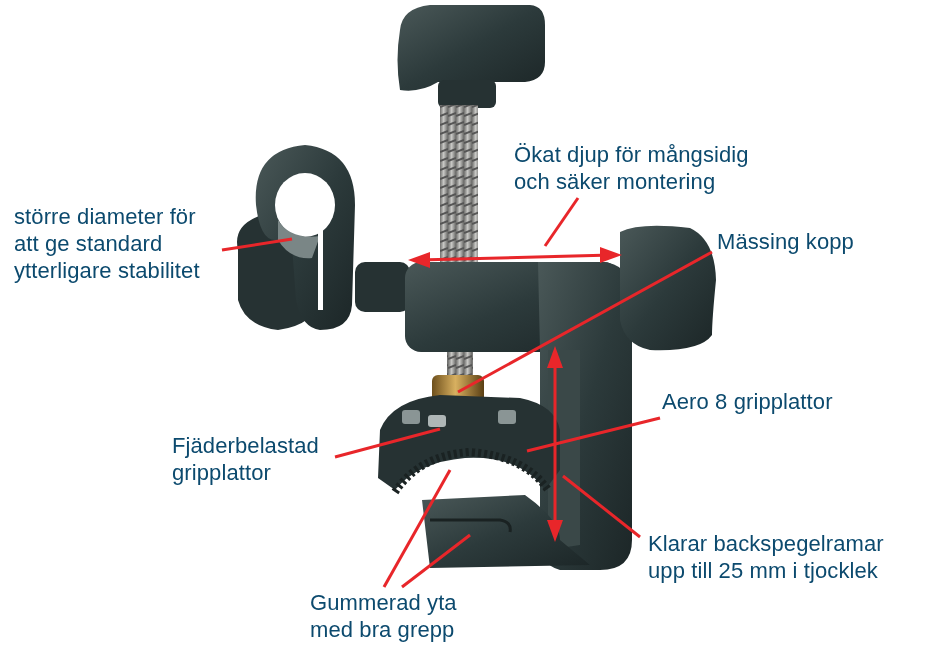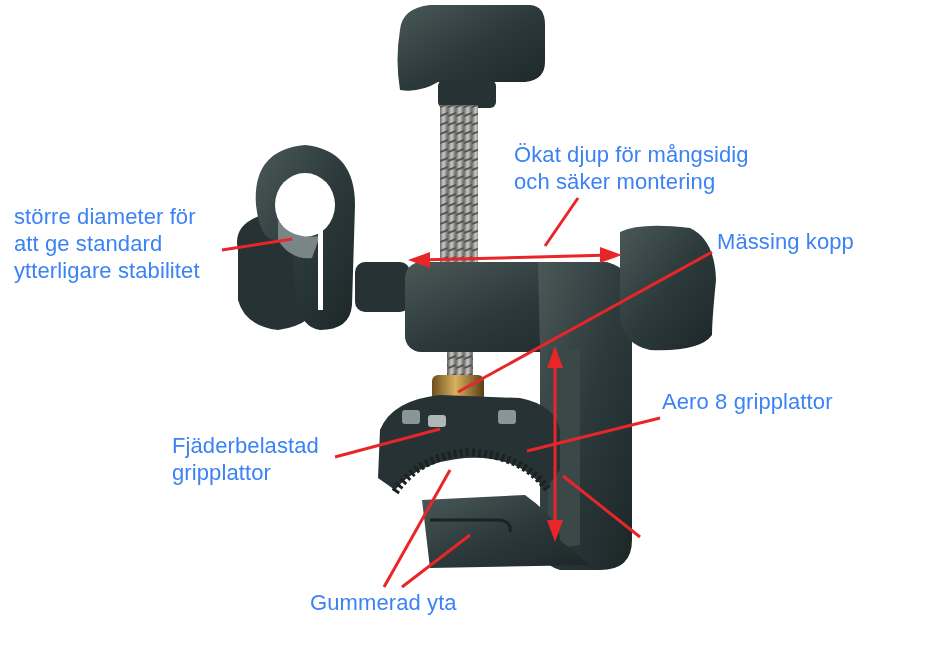--- a/index.html
+++ b/index.html
@@ -1,19 +1,19 @@
 <!DOCTYPE html>
 <html><head>
   <meta charset="utf-8">
   <style>
     html, body { margin:0; padding:0; background:#ffffff; }
     body { width:945px; height:659px; position:relative; overflow:hidden;
            font-family:"Liberation Sans", sans-serif; }
     .stage { position:absolute; left:0; top:0; width:945px; height:659px; }
-    .label { position:absolute; color:#3b82f6; font-size:22px; line-height:27px;
+    .label { position:absolute; color:#0c4a6e; font-size:22px; line-height:27px;
              white-space:nowrap; letter-spacing:0.1px; }
     .label span { display:block; }
     svg.art { position:absolute; left:0; top:0; }
   </style>
 </head>
 <body>
 
 <div class="stage">
 
   <svg class="art" width="945" height="659" viewBox="0 0 945 659">
@@ -117,18 +117,23 @@
 
   <div class="label" style="left:662px; top:388px;">
     <span>Aero 8 gripplattor</span>
   </div>
 
   <div class="label" style="left:172px; top:432px;">
     <span>Fjäderbelastad</span>
     <span>gripplattor</span>
   </div>
 
+  <div class="label" style="left:648px; top:530px;">
+    <span>Klarar backspegelramar</span>
+    <span>upp till 25 mm i tjocklek</span>
+  </div>
 
   <div class="label" style="left:310px; top:589px;">
     <span>Gummerad yta</span>
+    <span>med bra grepp</span>
   </div>
 
 </div>
 
 </body></html>

